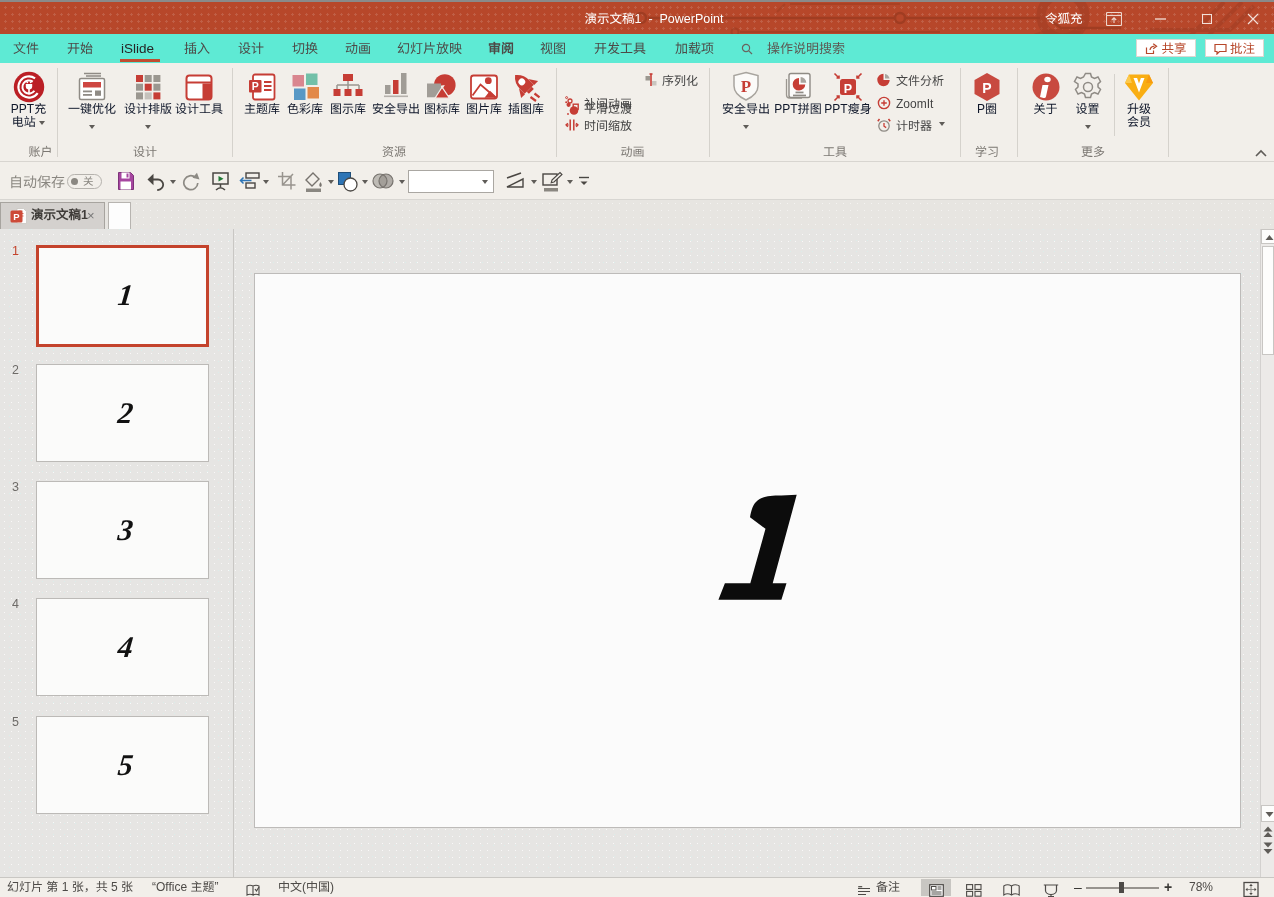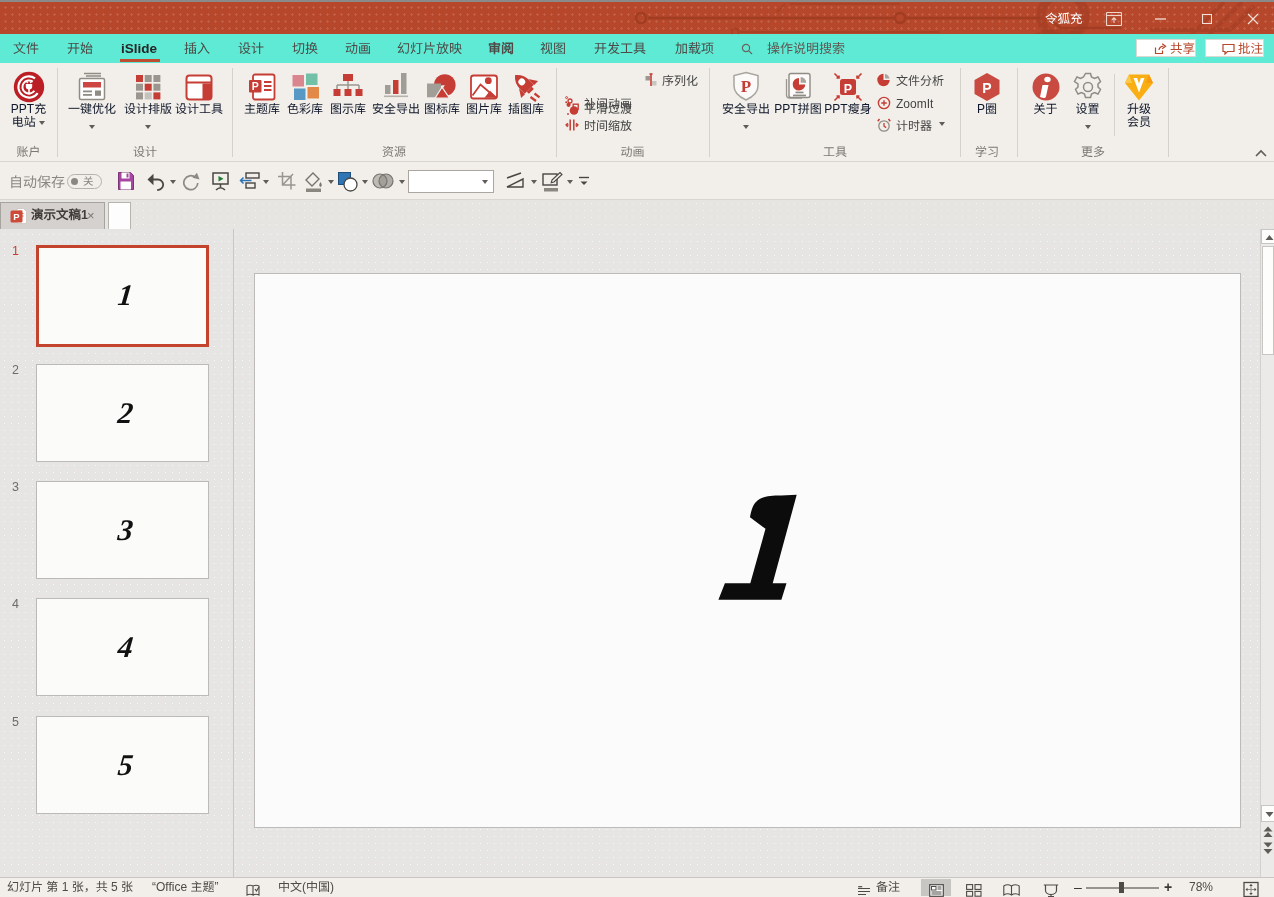--- a/index.html
+++ b/index.html
@@ -14,24 +14,24 @@
   #titlebar .dots{position:absolute;inset:0;
     background-image:radial-gradient(rgba(255,255,255,.13) 1px, transparent 1.2px);
     background-size:7px 7px;background-position:2px 9px;}
   .wtitle{color:#fff;font-size:12.5px;}
   #doctitle{left:564px;top:0;width:180px;height:34px;line-height:34px;text-align:center;}
   #username{left:1045px;top:0;height:34px;line-height:34px;}
 
   
   #menubar{left:0;top:34px;width:1274px;height:29px;background:#5eead4;}
   .mtab{position:absolute;top:0;height:29px;line-height:29px;font-size:13px;color:#4d4a47;}
-  .mtab.b{font-weight:bold;color:#262626;font-size:13.5px;}
+  .mtab.b{font-weight:normal;color:#262626;font-size:13.5px;}
   #islide-underline{position:absolute;left:120px;top:25px;width:40px;height:3px;background:#bf4d30;}
   .rbtn{position:absolute;top:5px;height:18px;box-sizing:border-box;border:1px solid #dbd7d1;background:#fff;
-    color:#b7472a;font-size:12.5px;line-height:19px;text-align:right;}
+    color:#b7472a;font-size:12.5px;line-height:19px;text-align:center;}
 
   
   #ribbon{left:0;top:63px;width:1274px;height:98px;background:#f2efea;border-bottom:1px solid #d8d5d0;box-sizing:content-box;}
   .gsep{position:absolute;top:5px;height:89px;width:1px;background:#d5d2cc;}
   .glabel{position:absolute;top:83px;height:12px;font-size:12px;color:#7c7873;text-align:center;line-height:12px;}
   .bigbtn{position:absolute;top:0;text-align:center;}
   .bigbtn .lbl{font-size:12px;color:#0f172a;line-height:12px;margin-top:0;}
   .ic32{display:block;margin:0 auto;}
   .drop{display:inline-block;width:0;height:0;border-left:3.5px solid transparent;border-right:3.5px solid transparent;border-top:4px solid #5f5c58;vertical-align:middle;}
   .smallrow{position:absolute;height:14px;font-size:12px;color:#444;line-height:14px;white-space:nowrap;}
@@ -79,20 +79,21 @@
         <circle cx="900" cy="16" r="5" stroke-width="2.5" fill="#b7472a"></circle>
         <path d="M1047 16 l14 10 h60" stroke-width="2.5"></path>
         <circle cx="1063" cy="14" r="22" stroke-width="9" opacity="0.55"></circle>
         <path d="M1035 34 q 20 -8 45 -2" stroke-width="5" opacity="0.5"></path>
         <path d="M740 30 h200" stroke-width="2" opacity="0.7"></path>
         <circle cx="735" cy="30" r="3.5" stroke-width="2" opacity="0.7"></circle>
         <path d="M1190 34 L1224 0 M1208 34 L1242 0 M1150 28 h80 l24 -24" stroke-width="4" opacity="0.55"></path>
         <path d="M790 2 h110 M785 2 l-8 8" stroke-width="2" opacity="0.6"></path>
       </g>
     </svg>
+    <div id="doctitle" class="abs wtitle">演示文稿1&nbsp;&nbsp;-&nbsp;&nbsp;PowerPoint</div>
     <div id="username" class="abs wtitle">令狐充</div>
     <svg class="abs" style="left:1106px;top:10px;" width="16" height="14" viewBox="0 0 16 14">
       <rect x="0.5" y="0.5" width="15" height="13" rx="1" fill="none" stroke="#eed6cc" stroke-width="1.1"></rect>
       <path d="M0.5 3.5 h15" stroke="#eed6cc" stroke-width="1.1"></path>
       <path d="M8 11 V6 M5.8 8 L8 5.8 L10.2 8" fill="none" stroke="#eed6cc" stroke-width="1.1"></path>
     </svg>
     <svg class="abs" style="left:1155px;top:16px;" width="11" height="2" viewBox="0 0 11 2">
         <path d="M0 1 h11" stroke="#f3e0d9" stroke-width="1.3"></path>
       </svg>
     <svg class="abs" style="left:1202px;top:12px;" width="10" height="10" viewBox="0 0 10 10">
@@ -153,21 +154,21 @@
         <path d="M16 9.4 A6.6 6.6 0 1 0 22.6 16" fill="none" stroke="#fff" stroke-width="2"></path>
         </g>
         <path d="M12.8 13 h6.4 v2.2 a3.2 3.2 0 0 1 -6.4 0 Z" fill="#fff"></path>
         <rect x="15.2" y="18" width="1.6" height="5.5" fill="#fff"></rect>
         <circle cx="14.3" cy="11.3" r="0.9" fill="#fff"></circle>
           <circle cx="17.7" cy="11.3" r="0.9" fill="#fff"></circle>
       </svg>
       <div class="lbl">PPT充</div>
       <div class="lbl" style="margin-top:1px;">电站 <span class="drop"></span></div>
     </div>
-    <div class="glabel" style="left:0px;width:57px;">账户</div>
+    <div class="glabel" style="left:0px;width:57px;padding-left:12px;">账户</div>
 
     <div class="bigbtn" style="left:64px;width:56px;">
       <svg class="ic32" width="32" height="32" viewBox="0 0 32 32" style="margin-top:8px;">
         <path d="M8 2.5 h17 M10 5 h15" stroke="#8f8b85" stroke-width="1.4"></path>
         <rect x="3.5" y="7.5" width="25" height="21" rx="1.5" fill="#fff" stroke="#8f8b85" stroke-width="1.5"></rect>
         <rect x="7" y="11" width="18" height="5.5" fill="#ce4641"></rect>
         <rect x="7" y="19.5" width="9" height="1.8" fill="#8f8b85"></rect>
         <rect x="7" y="23" width="9" height="1.8" fill="#8f8b85"></rect>
         <rect x="19" y="19.5" width="6" height="5.3" fill="#8f8b85"></rect>
       </svg>

